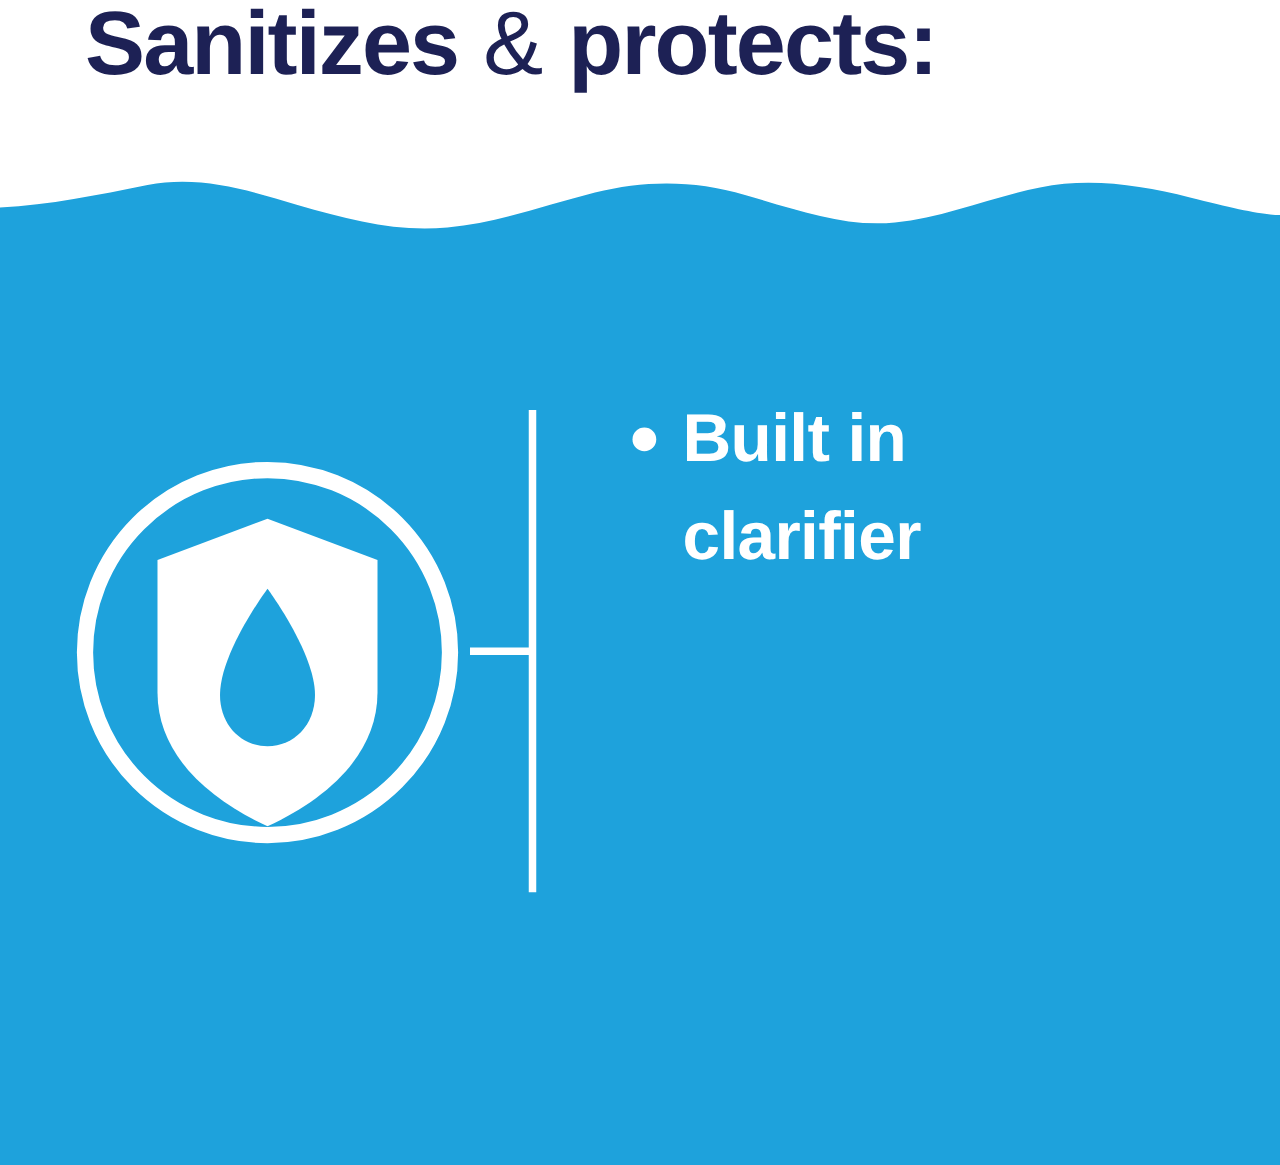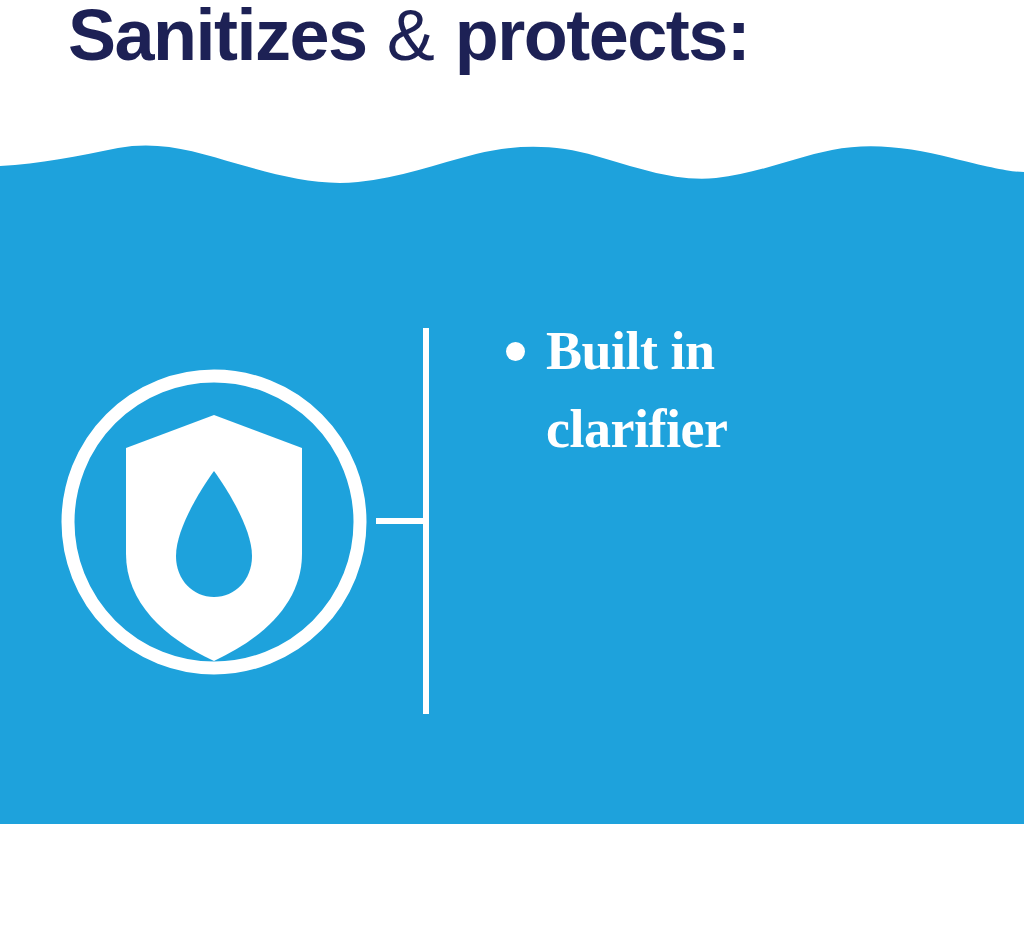--- a/index.html
+++ b/index.html
@@ -9,21 +9,21 @@
   body {
     width: 1024px;
     height: 932px;
     background: #ffffff;
     font-family: "Liberation Sans", sans-serif;
     overflow: hidden;
   }
   .banner {
     position: relative;
     width: 1024px;
-    height: 824px;
+    height: 932px;
     background: #ffffff;
     overflow: hidden;
   }
 
   
   .headline {
     position: absolute;
     left: 68px;
     top: -8px;
     font-size: 72px;
@@ -90,21 +90,20 @@
   }
   .feature {
     position: relative;
     display: block;
     color: #ffffff;
     font-size: 54px;
     line-height: 78px;
     font-weight: 700;
     letter-spacing: -0.5px;
     padding-left: 46px;
-    font-family: Liberation Serif, serif;
   }
   .feature + .feature {
     margin-top: 64px;
   }
   .feature .bullet {
     position: absolute;
     left: 6px;
     top: 30px;
     width: 19px;
     height: 19px;

